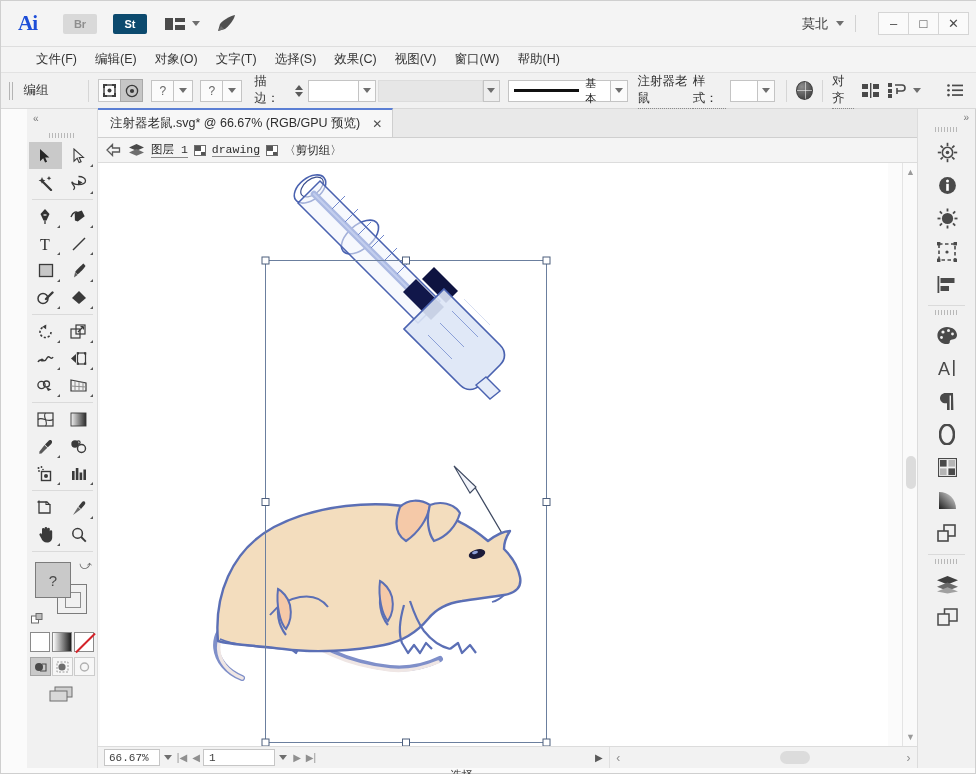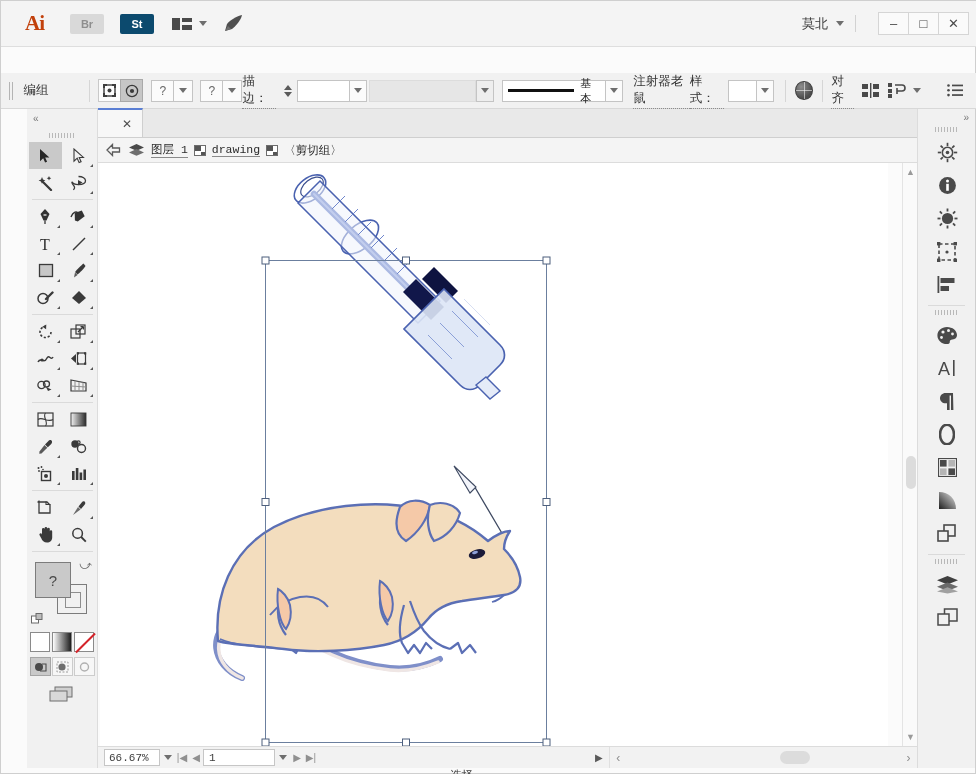--- a/index.html
+++ b/index.html
@@ -20,23 +20,23 @@
   }
 
   
   .titlebar {
     position: absolute; left: 0; top: 0; width: 976px; height: 46px;
     background: #f4f4f4;
     border-bottom: 1px solid #dedede;
     display: flex; align-items: center;
   }
   .ai-logo {
-    margin-left: 24px;
+    margin-left: 17px;
     font-family: "Liberation Serif", "DejaVu Serif", serif;
-    font-size: 21px; font-weight: 700; color: #c2410c;
+    font-size: 21px; font-weight: 700; color: #1d4ed8;
     letter-spacing: -1px;
     line-height: 1;
   }
   .app-chip {
     width: 34px; height: 20px;
     display: inline-flex; align-items: center; justify-content: center;
     font-size: 11px; font-weight: 700;
     border-radius: 2px;
   }
   .chip-br { background: #d9d9d9; color: #8e8e8e; margin-left: 26px; }
@@ -364,20 +364,31 @@
       <span class="caret-sm" style="margin-left:8px"></span>
       <span class="sep-v"></span>
       <div class="win-btns">
         <div class="win-btn">–</div>
         <div class="win-btn">□</div>
         <div class="win-btn">✕</div>
       </div>
     </div>
   </div>
 
+  <div class="menubar">
+    <div class="menu-item">文件(F)</div>
+    <div class="menu-item">编辑(E)</div>
+    <div class="menu-item">对象(O)</div>
+    <div class="menu-item">文字(T)</div>
+    <div class="menu-item">选择(S)</div>
+    <div class="menu-item">效果(C)</div>
+    <div class="menu-item">视图(V)</div>
+    <div class="menu-item">窗口(W)</div>
+    <div class="menu-item">帮助(H)</div>
+  </div>
 
   <div class="controlbar">
     <div class="grip"></div>
     <div class="cb-label">编组</div>
     <div class="cb-sep"></div>
 
     <div style="display:flex">
       <div class="btn-sq">
         <svg width="13" height="13" viewBox="0 0 13 13">
           <rect x="1" y="1" width="11" height="11" fill="none" stroke="#3d3d3d" stroke-width="1.4"></rect>
@@ -399,21 +410,21 @@
           <i class="chev"></i>
         </div>
     </div>
     <div style="display:flex; margin-left:7px">
       <div class="q-box">?</div>
       <div class="drop-btn">
           <i class="chev"></i>
         </div>
     </div>
 
-    <div style="" class="dotted-lbl">描边：</div>
+    <div style="margin-left:12px" class="dotted-lbl">描边：</div>
     <div class="stepper">
         <i class="up"></i>
         <i class="dn"></i>
       </div>
     <div class="field-white" style="width:58px;margin-left:4px"></div>
     <div class="drop-btn" style="height:22px">
         <i class="chev"></i>
       </div>
     <div class="grey-strip" style="width:118px;margin-left:2px"></div>
     <div class="drop-btn" style="height:22px;border-left:1px solid #c4c4c4;background:#eee">
@@ -745,20 +756,21 @@
         <rect x="6" y="1" width="17" height="10" fill="#d0d0d0" stroke="#6f6f6f"></rect>
         <rect x="1" y="5" width="17" height="10" fill="#d8d8d8" stroke="#6f6f6f"></rect>
       </svg>
     </div>
   </div>
 
   <div class="doc-area">
 
     <div class="tabstrip">
       <div class="doc-tab">
+        <span class="t-label">注射器老鼠.svg* @ 66.67% (RGB/GPU 预览)</span>
         <span class="t-close">✕</span>
       </div>
     </div>
 
     <div class="breadcrumb">
       <span class="bc-back">
         <svg width="16" height="14" viewBox="0 0 16 14">
           <path d="M6.5 1.5 L1 7 L6.5 12.5 L6.5 9 L13.5 9 L13.5 5 L6.5 5 Z" fill="none" stroke="#5a5a5a" stroke-width="1.3"></path>
         </svg>
       </span>

